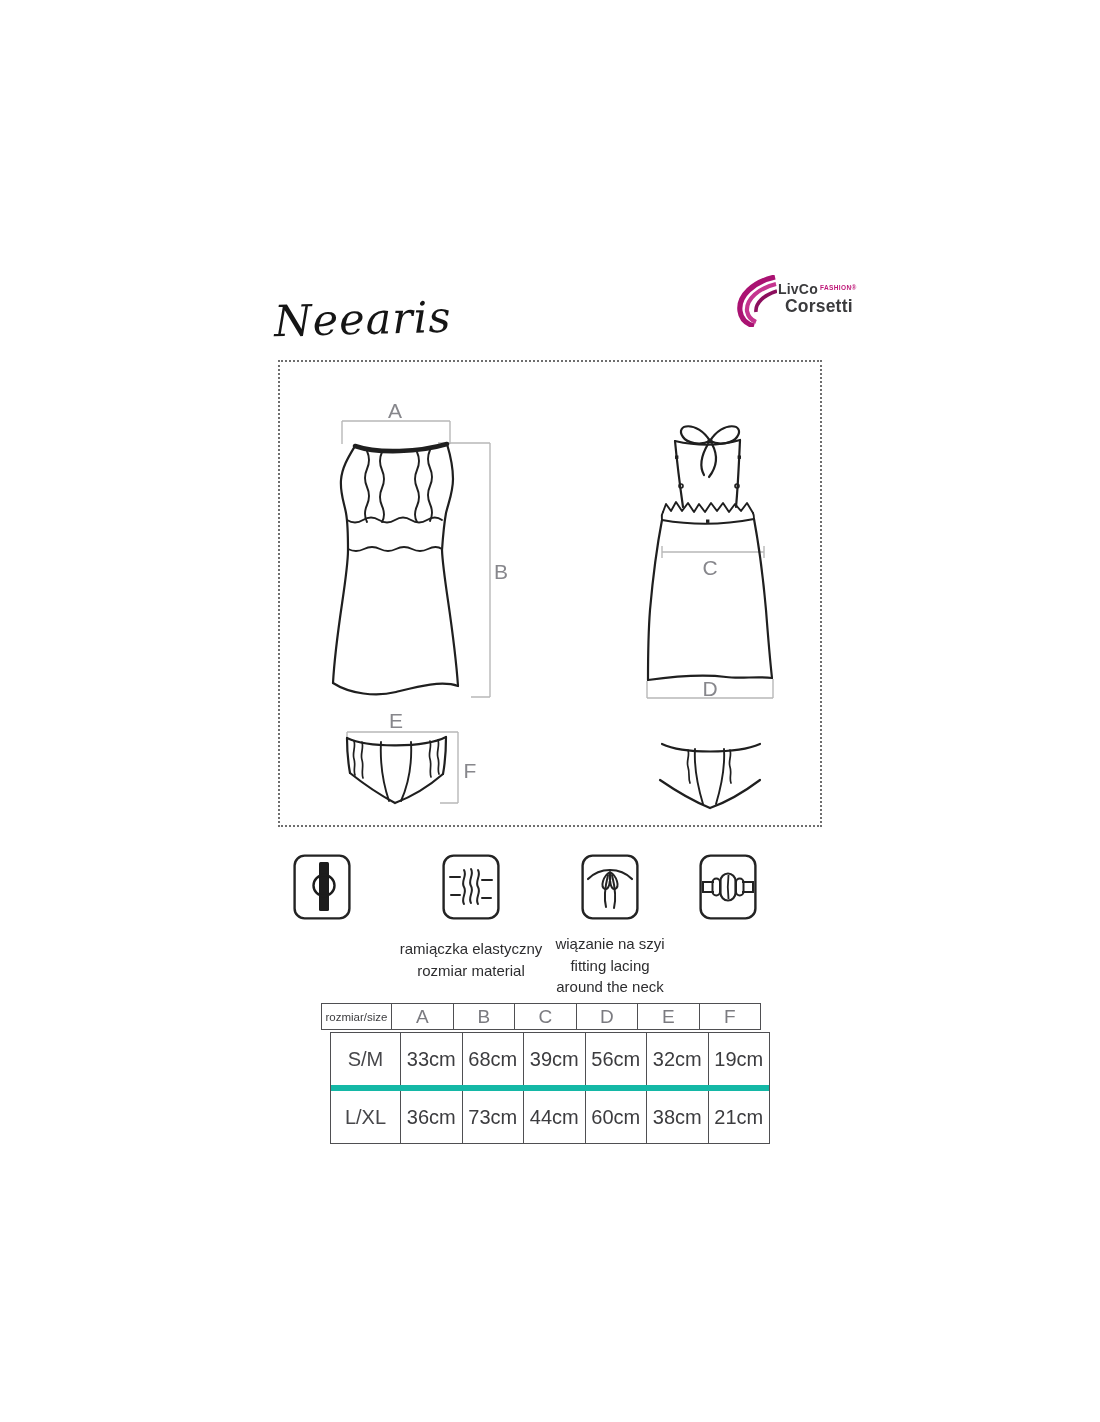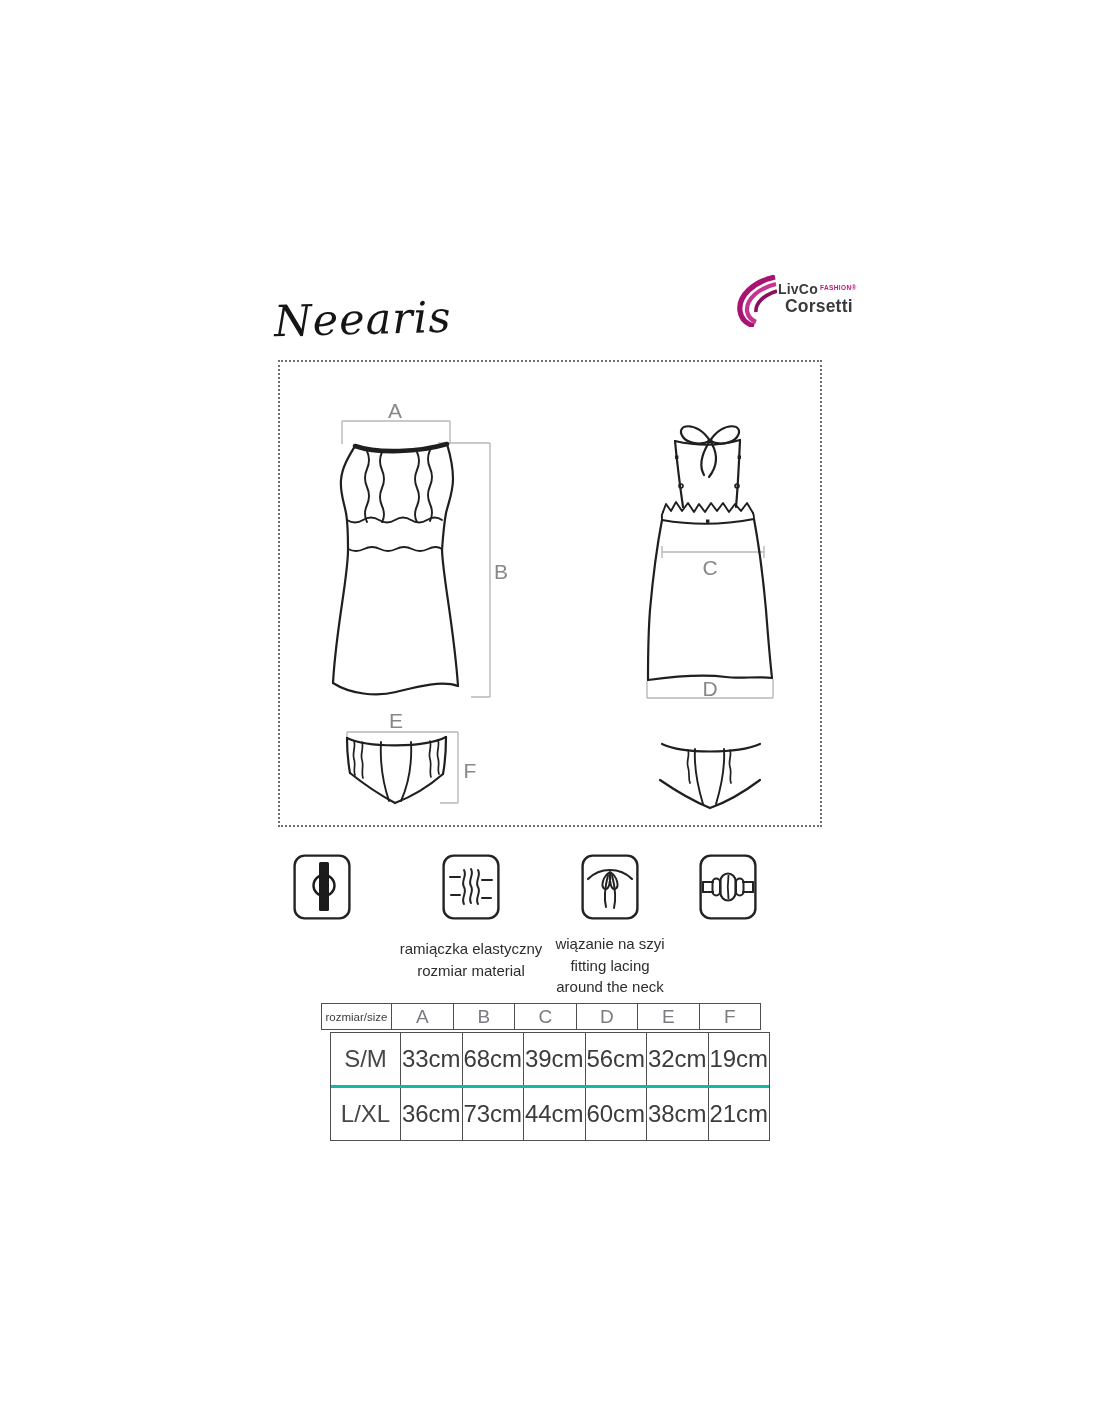--- a/index.html
+++ b/index.html
@@ -27,26 +27,26 @@
 
   
   .feature-icon{position:absolute;width:58px;height:66px;top:854px;}
   .caption{position:absolute;width:220px;text-align:center;font-size:15px;line-height:21.5px;color:#2d2d2f;}
 
   
   .tbl-head{position:absolute;left:321px;top:1003px;width:438px;height:25px;
             border:1px solid #4f4f52;display:grid;grid-template-columns:69px repeat(6,1fr);}
   .tbl-body{position:absolute;left:330px;top:1032px;width:438px;border:1px solid #4f4f52;}
   .tr{display:grid;grid-template-columns:69px repeat(6,1fr);height:52px;}
-  .tr + .tr{border-top:3px solid #14b8a6;text-align:center;}
+  .tr + .tr{border-top:6px solid #14b8a6;text-align:center;}
   .th,.td{display:flex;align-items:center;justify-content:center;border-left:1px solid #4f4f52;}
   .th:first-child,.td:first-child{border-left:none;}
   .th{font-size:19px;color:#7b7b80;}
   .th.small{font-size:11.5px;color:#3e3e40;}
-  .td{font-size:24px;color:#3c3c3f;}
+  .td{font-size:20px;color:#3c3c3f;}
   .td.size{color:#47474a;}
 </style>
 </head>
 <body>
 
 <div class="canvas">
 
   <div class="logo">
     <svg class="logo-ribbon" viewBox="0 0 44 52">
       <path d="M42 2 C20 7 5 21 7 36 C8 44 14 49 21 51" stroke="#aa1272" stroke-width="5.2" fill="none"></path>

